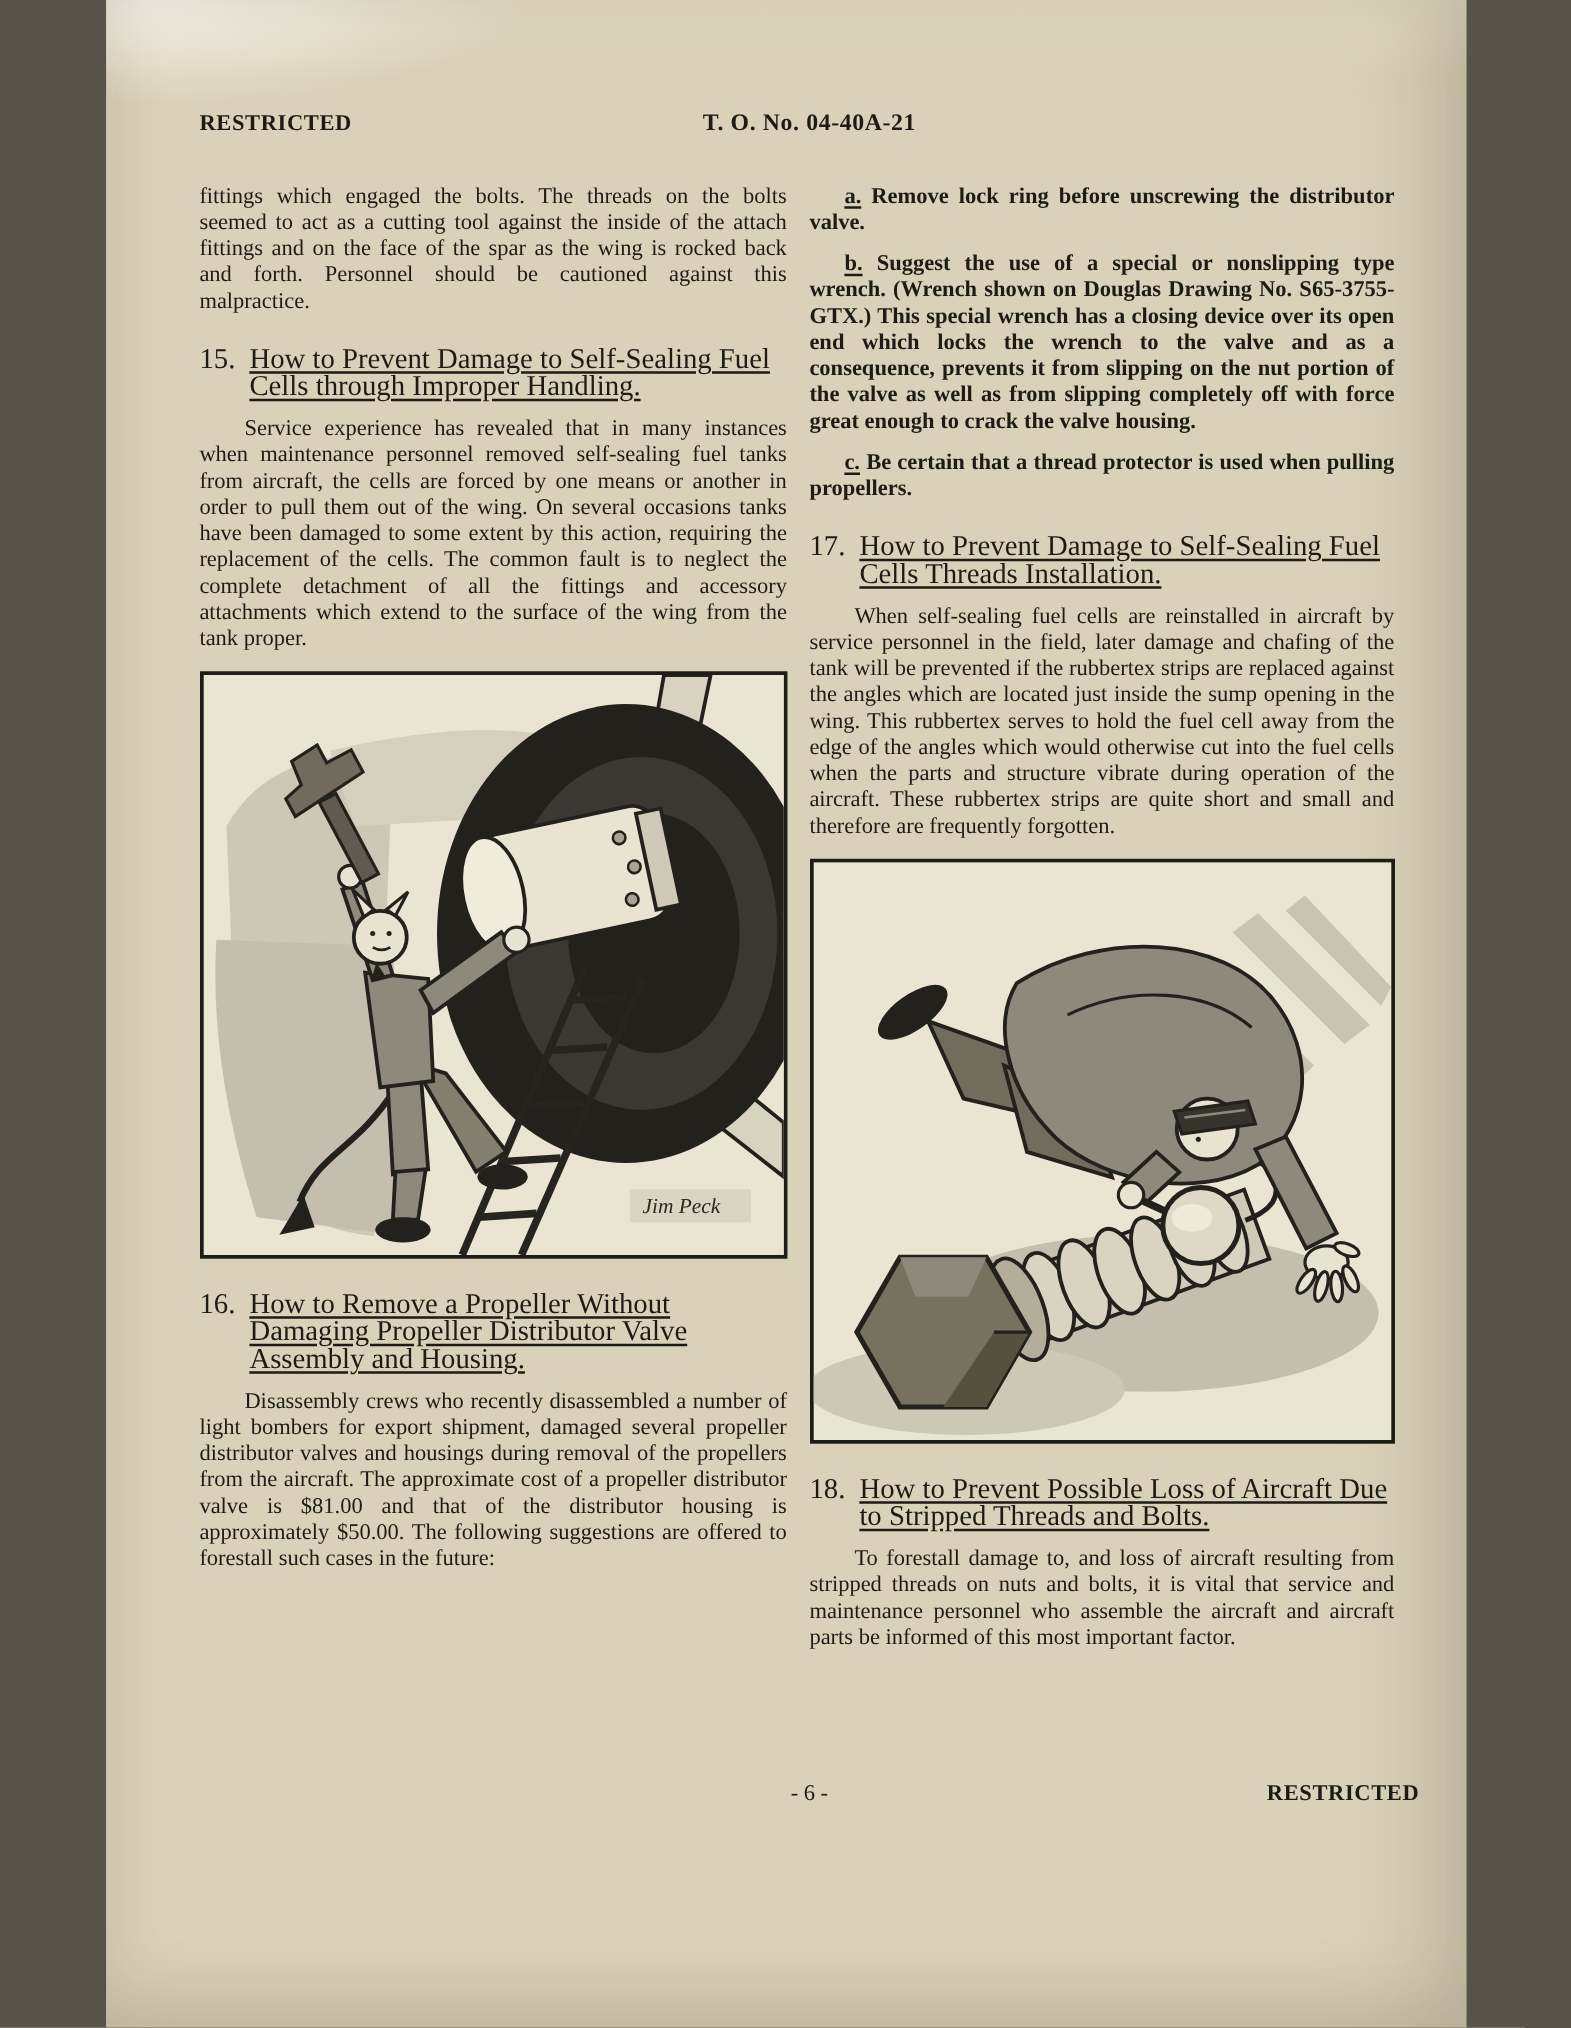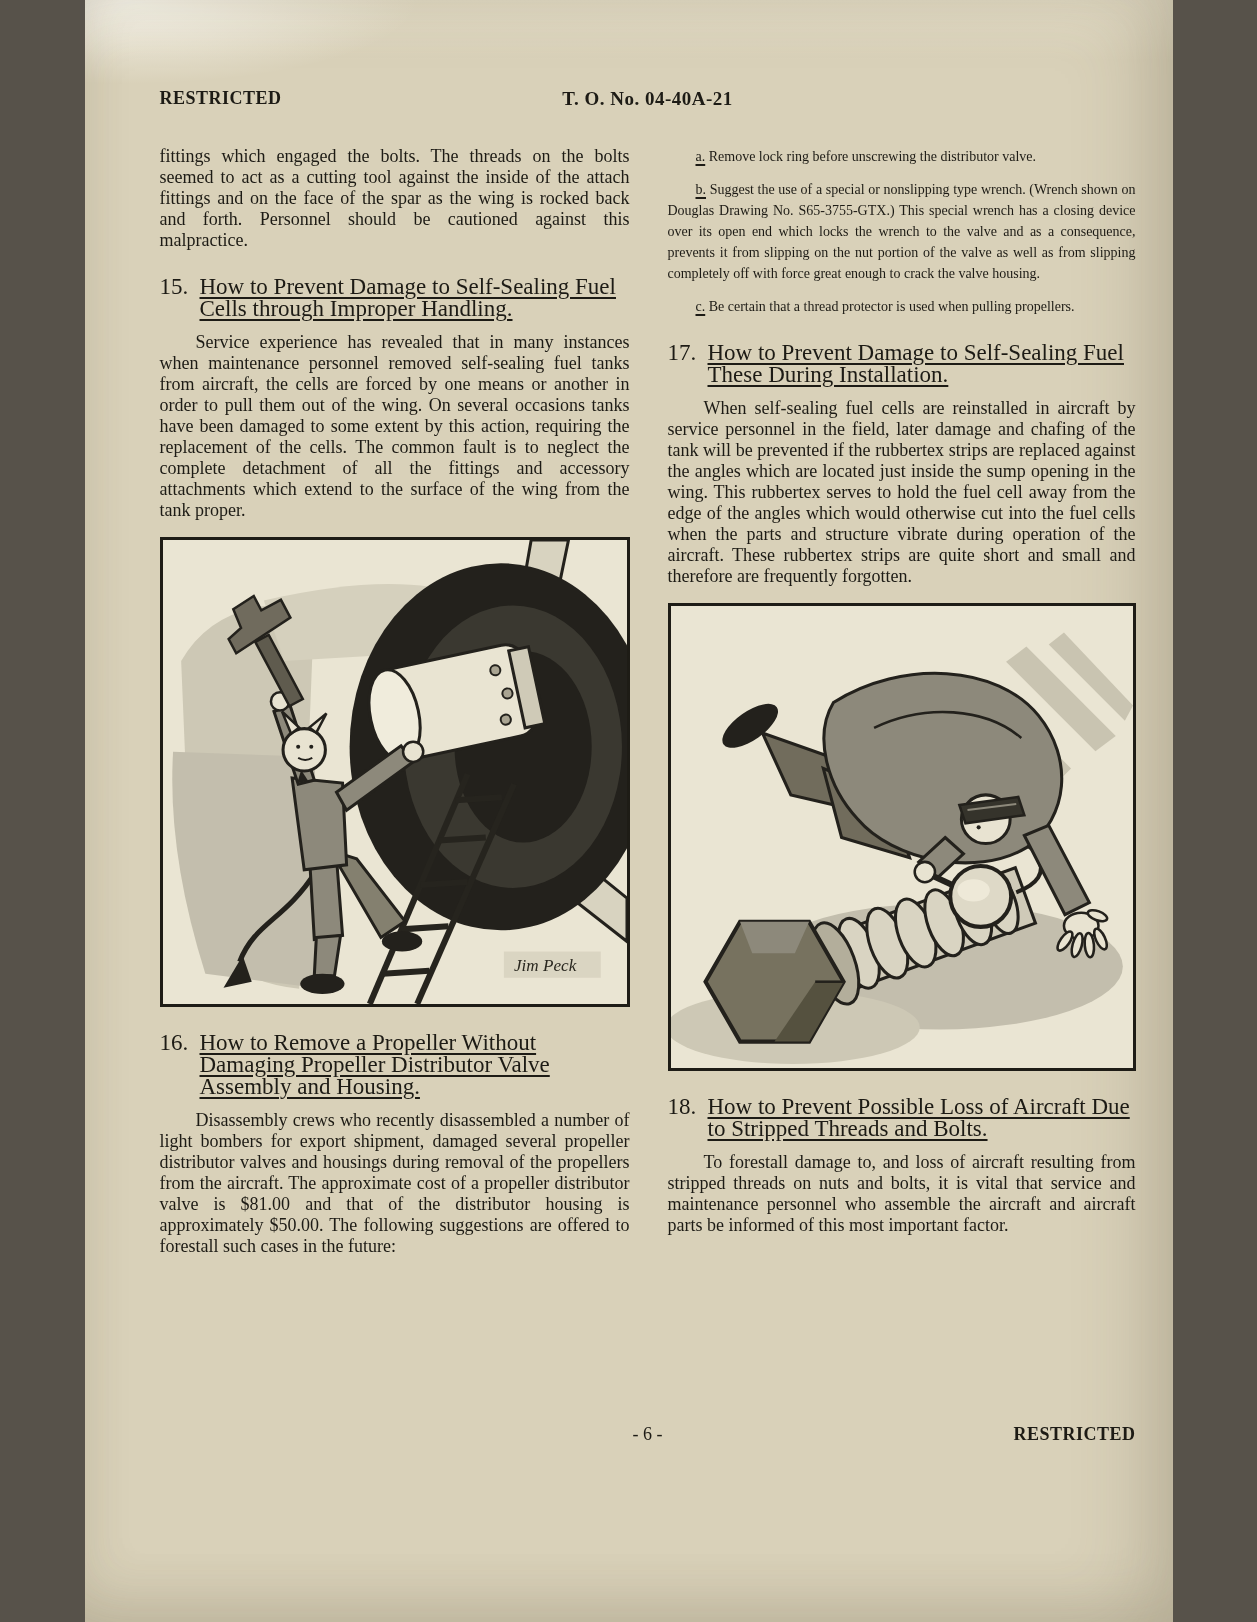--- a/index.html
+++ b/index.html
@@ -17,26 +17,26 @@
     overflow:hidden;
   }
   .hole{position:absolute;background:#0e0d0a;border-radius:50%;}
   .hole-1{left:1112px;top:251px;width:64px;height:62px;}
   .hole-2{left:1115px;top:760px;width:62px;height:61px;}
   .hole-3{left:1109px;top:1272px;width:61px;height:60px;}
   .hole-dot{left:1113px;top:99px;width:9px;height:9px;}
   .header{position:absolute;top:88px;left:75px;width:976px;height:26px;}
   .header .restricted{position:absolute;left:0;top:0;font-weight:bold;font-size:18px;letter-spacing:.5px;}
   .header .docnum{position:absolute;left:0;right:0;text-align:center;font-weight:bold;font-size:19px;letter-spacing:.5px;}
-  .content{position:absolute;top:146px;left:75px;width:976px;display:flex;gap:38px;}
+  .content{position:absolute;top:146px;left:75px;width:976px;display:flex;gap:18px;}
   .col-left{width:470px;}
   .col-right{width:468px;}
   p.body{margin:0 0 12px 0;text-align:justify;font-size:18px;line-height:21px;text-indent:36px;}
   p.no-indent{text-indent:0;}
-  p.lettered{margin:0 0 12px 0;text-align:justify;font-size:14px;line-height:21px;text-indent:28px;}
+  p.lettered{margin:0 0 12px 0;text-align:justify;font-size:18px;line-height:21px;text-indent:28px;font-weight:bold;}
   .u{text-decoration:underline;text-underline-offset:3px;text-decoration-thickness:1.5px;}
   .section{position:relative;margin:25px 0 12px 0;padding-left:40px;font-size:23px;line-height:22px;text-align:left;}
   .section .num{position:absolute;left:0;top:0;}
   .section .heading-text{text-decoration:underline;text-underline-offset:3px;text-decoration-thickness:1.5px;}
   .figure{border:3px solid #1e1c16;margin:16px 0 14px 0;background:#eae5d3;}
   .figure svg{display:block;width:100%;height:auto;}
   .footer{position:absolute;top:1424px;left:75px;width:976px;height:26px;font-size:18px;}
   .footer .pagenum{position:absolute;left:0;right:0;text-align:center;}
   .footer .restricted{position:absolute;right:0;top:0;font-weight:bold;letter-spacing:.5px;}
 </style>
@@ -158,21 +158,21 @@
         <span class="u">b.</span>
         <span>Suggest the use of a special or nonslipping type wrench. (Wrench shown on Douglas Drawing No. S65-3755-GTX.) This special wrench has a closing device over its open end which locks the wrench to the valve and as a consequence, prevents it from slipping on the nut portion of the valve as well as from slipping completely off with force great enough to crack the valve housing.</span>
       </p>
       <p class="lettered">
         <span class="u">c.</span>
         <span>Be certain that a thread protector is used when pulling propellers.</span>
       </p>
 
       <div class="section">
         <span class="num">17.</span>
-        <span class="heading-text">How to Prevent Damage to Self-Sealing Fuel These During Installation.</span>
+        <span class="heading-text">How to Prevent Damage to Self-Sealing Fuel Cells Threads Installation.</span>
       </div>
 
       <p class="body">When self-sealing fuel cells are reinstalled in aircraft by service personnel in the field, later damage and chafing of the tank will be prevented if the rubbertex strips are replaced against the angles which are located just inside the sump opening in the wing. This rubbertex serves to hold the fuel cell away from the edge of the angles which would otherwise cut into the fuel cells when the parts and structure vibrate during operation of the aircraft. These rubbertex strips are quite short and small and therefore are frequently forgotten.</p>
 
       <div class="figure" aria-label="Cartoon of a mechanic crawling with a magnifying glass to inspect a huge bolt with stripped spring-like threads">
         <svg viewBox="0 0 455 455">
           <rect width="455" height="455" fill="#eae5d3"></rect>
 
           <g fill="#c9c4b1">
             <polygon points="330,55 418,143 438,128 350,40"></polygon>

